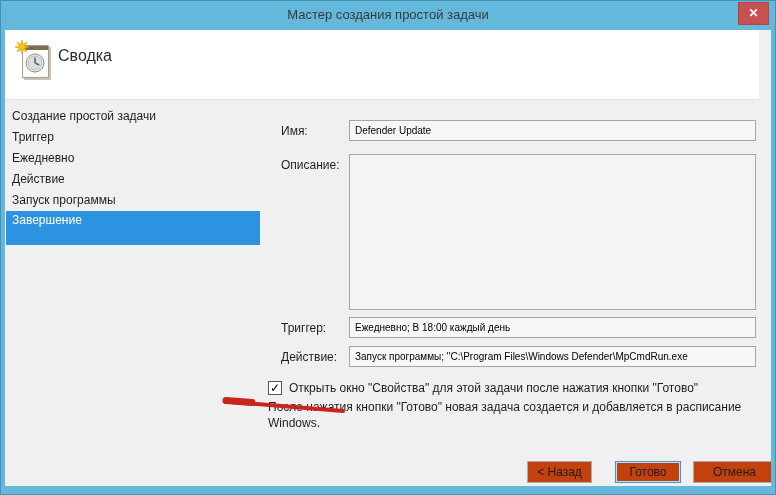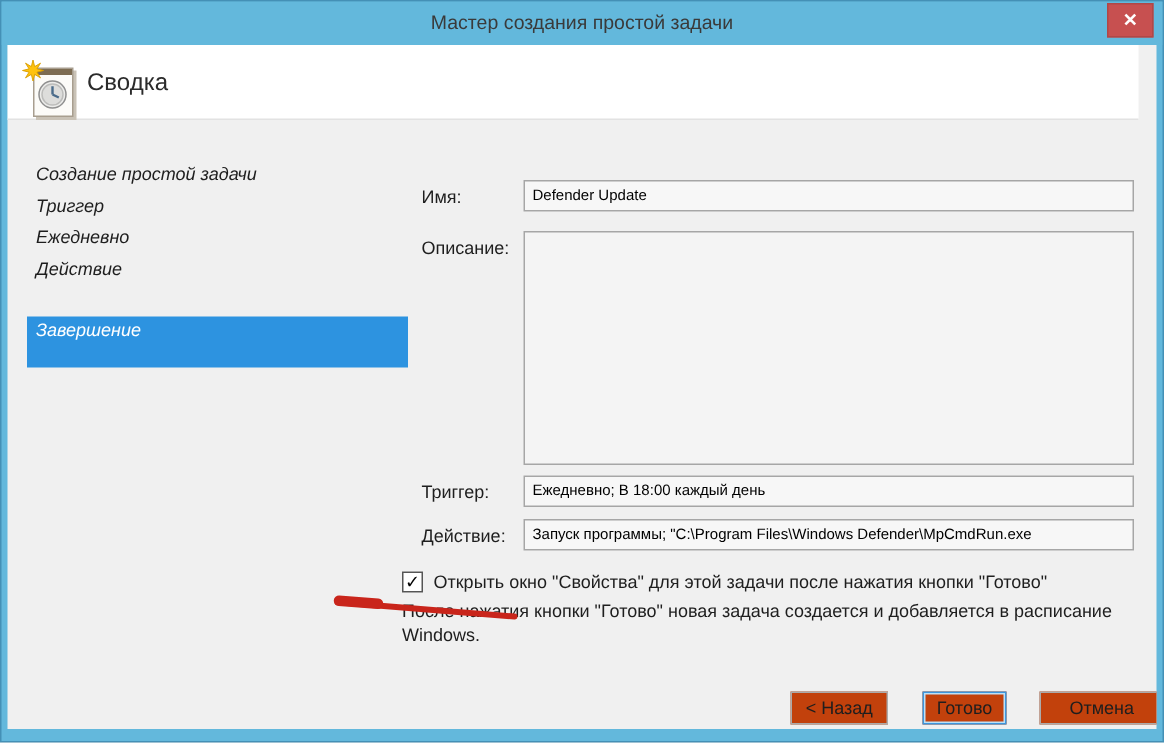--- a/index.html
+++ b/index.html
@@ -20,32 +20,32 @@
     position:absolute; top:1px; right:6px; width:31px; height:23px;
     background:#c75050; border:1px solid #b04747; color:#fff;
     font-size:12px; font-weight:bold; text-align:center; line-height:21px;
     cursor:pointer;
   }
   .content {
     position:absolute; left:4px; right:4px; top:29px; bottom:8px;
     background:#f0f0f0; overflow:hidden;
   }
   .header {
-    position:absolute; left:0; right:12px; top:0; height:50px;
+    position:absolute; left:0; right:12px; top:0; height:70px;
     background:#ffffff; border-bottom:1px solid #e2e2e2;
   }
   .wizard-icon { position:absolute; left:8px; top:8px; }
   .header-title {
     position:absolute; left:53px; top:17px;
     font-size:16px; color:#2b2b2b;
   }
   .body { position:absolute; left:0; right:0; top:71px; bottom:0; }
 
   
-  .sidebar { position:absolute; left:12px; top:0; width:258px; bottom:0;font-style:italic; }
+  .sidebar { position:absolute; left:0; top:0; width:258px; bottom:0; }
   .side-item {
     position:absolute; left:1px; width:254px; height:19px;
     font-size:12px; color:#1e1e1e; line-height:18px;
     padding-left:6px; white-space:nowrap; cursor:default;
   }
   .side-item.indent { }
   .side-item.selected { background:#2d93e0; color:#ffffff; height:34px; }
 
   
   .flabel {
@@ -81,21 +81,21 @@
 
   
   .btn {
     position:absolute; top:360px; height:22px;
     background:#c2410c; border:1px solid #ababab;
     font-family:"Liberation Sans", sans-serif;
     font-size:12px; color:#1e1e1e; text-align:center; line-height:20px;
     cursor:pointer;
   }
   .btn-back   { left:522px; width:65px; }
-  .btn-finish { left:610px; width:56px; border:1px solid #3c97de;
+  .btn-finish { left:610px; width:66px; border:1px solid #3c97de;
                 box-shadow: inset 0 0 0 1px #bee0f5; }
   .btn-cancel { left:688px; width:83px; }
 
   .annotation-layer {
     position:absolute; left:0; top:0; width:768px; height:388px;
     pointer-events:none;
   }
 </style>
 </head>
 <body>
@@ -127,20 +127,21 @@
       <span class="header-title">Сводка</span>
     </div>
 
     <div class="body">
 
       <div class="sidebar">
         <div class="side-item" style="top:6px">Создание простой задачи</div>
         <div class="side-item" style="top:27px">Триггер</div>
         <div class="side-item indent" style="top:48px">Ежедневно</div>
         <div class="side-item" style="top:69px">Действие</div>
+        <div class="side-item indent" style="top:90px">Запуск программы</div>
         <div class="side-item selected" style="top:110px">Завершение</div>
       </div>
 
       <div class="flabel" style="top:20px">Имя:</div>
       <div class="ffield" style="top:19px; height:21px">Defender Update</div>
 
       <div class="flabel" style="top:54px">Описание:</div>
       <div class="fbox" style="top:53px; height:156px"></div>
 
       <div class="flabel" style="top:217px">Триггер:</div>

